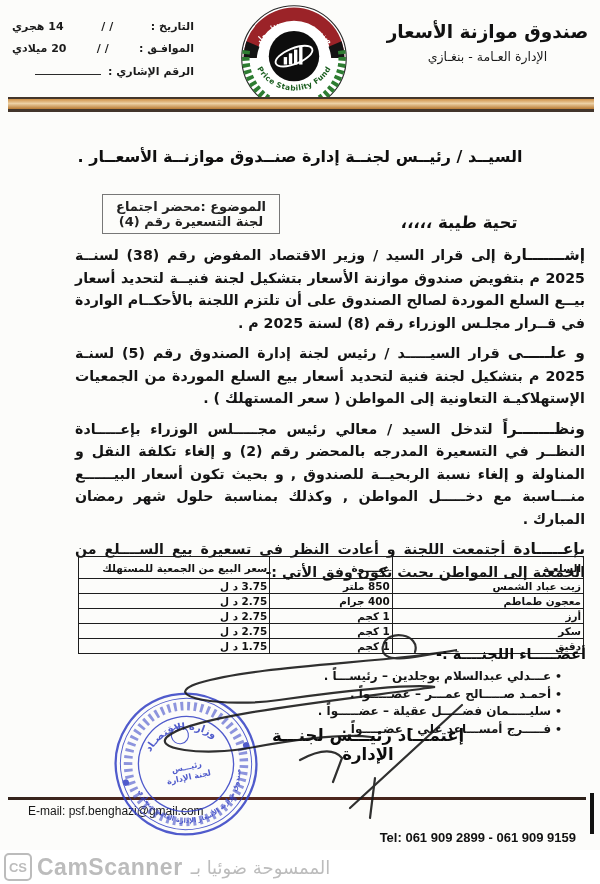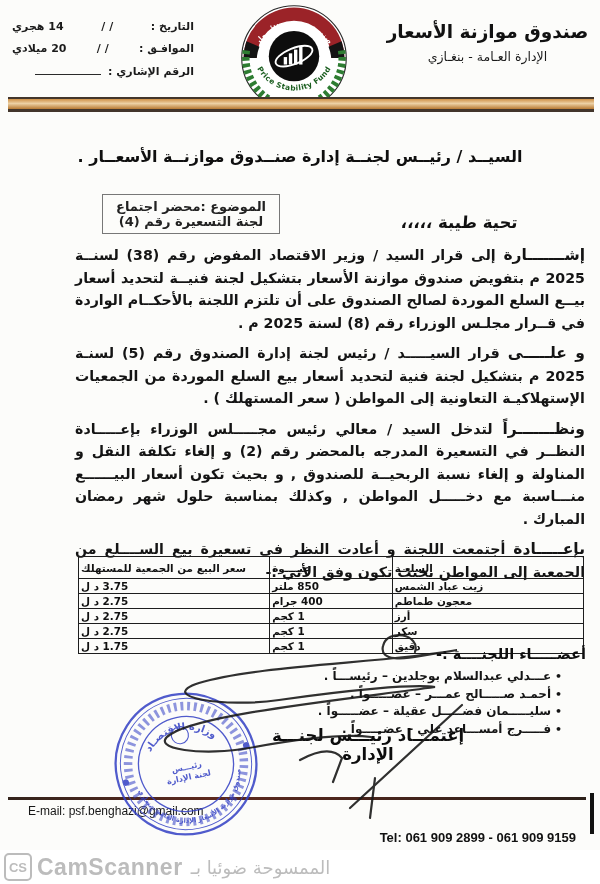--- a/index.html
+++ b/index.html
@@ -31,21 +31,21 @@
   .greeting{position:absolute;top:213px;right:82px;direction:rtl;font-weight:bold;font-size:16.5px;color:#111;transform:skewX(-4deg);}
 
   .paras{position:absolute;top:244px;left:15px;width:570px;padding:0 0 0 60px;box-sizing:border-box;
     direction:rtl;text-align:justify;font-size:14.2px;font-weight:bold;color:#141414;line-height:22.5px;}
   .paras p{margin:0 0 8px 0;}
   .lead{font-size:15.5px;}
 
   
   .tbl{position:absolute;top:556px;left:78px;width:506px;border-collapse:collapse;direction:rtl;
     font-size:10.4px;font-weight:bold;color:#111;table-layout:fixed;}
-  .tbl th,.tbl td{border:1.6px solid #1d1d1d;text-align:left;padding:1px 2px;line-height:12px;}
+  .tbl th,.tbl td{border:1.6px solid #1d1d1d;text-align:right;padding:1px 2px;line-height:12px;}
   .tbl th{height:19px;}
   .tbl td{height:12px;}
   .col-item{width:38%;} .col-pack{width:24%;} .col-price{width:38%;}
 
   
   .committee-title{position:absolute;top:646px;right:14px;direction:rtl;font-weight:bold;font-size:14.5px;color:#0e0e0e;}
   .members{position:absolute;top:668px;right:38px;width:250px;direction:rtl;font-weight:bold;font-size:12px;color:#151515;line-height:17.5px;text-align:right;}
   .member::before{content:"•  ";font-size:11px;}
 
   .approval{position:absolute;top:726px;left:248px;width:240px;text-align:center;direction:rtl;

